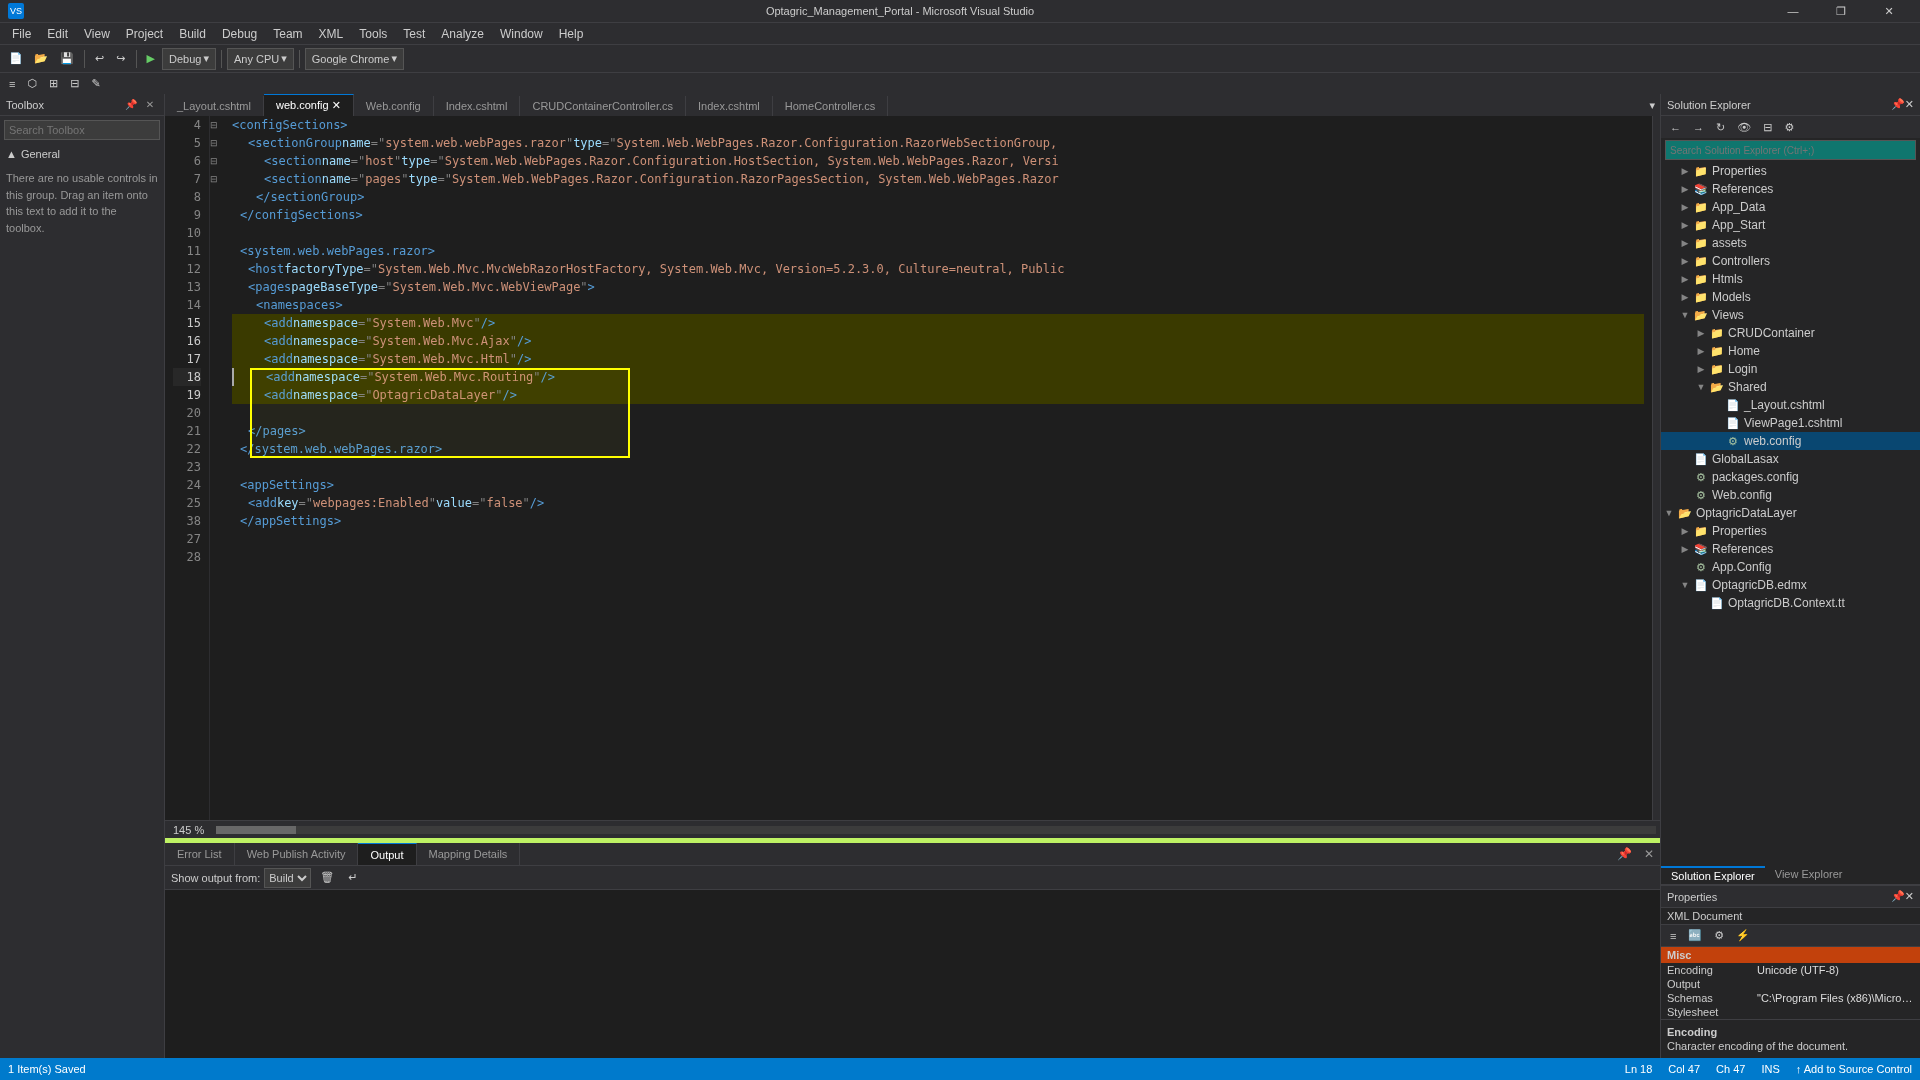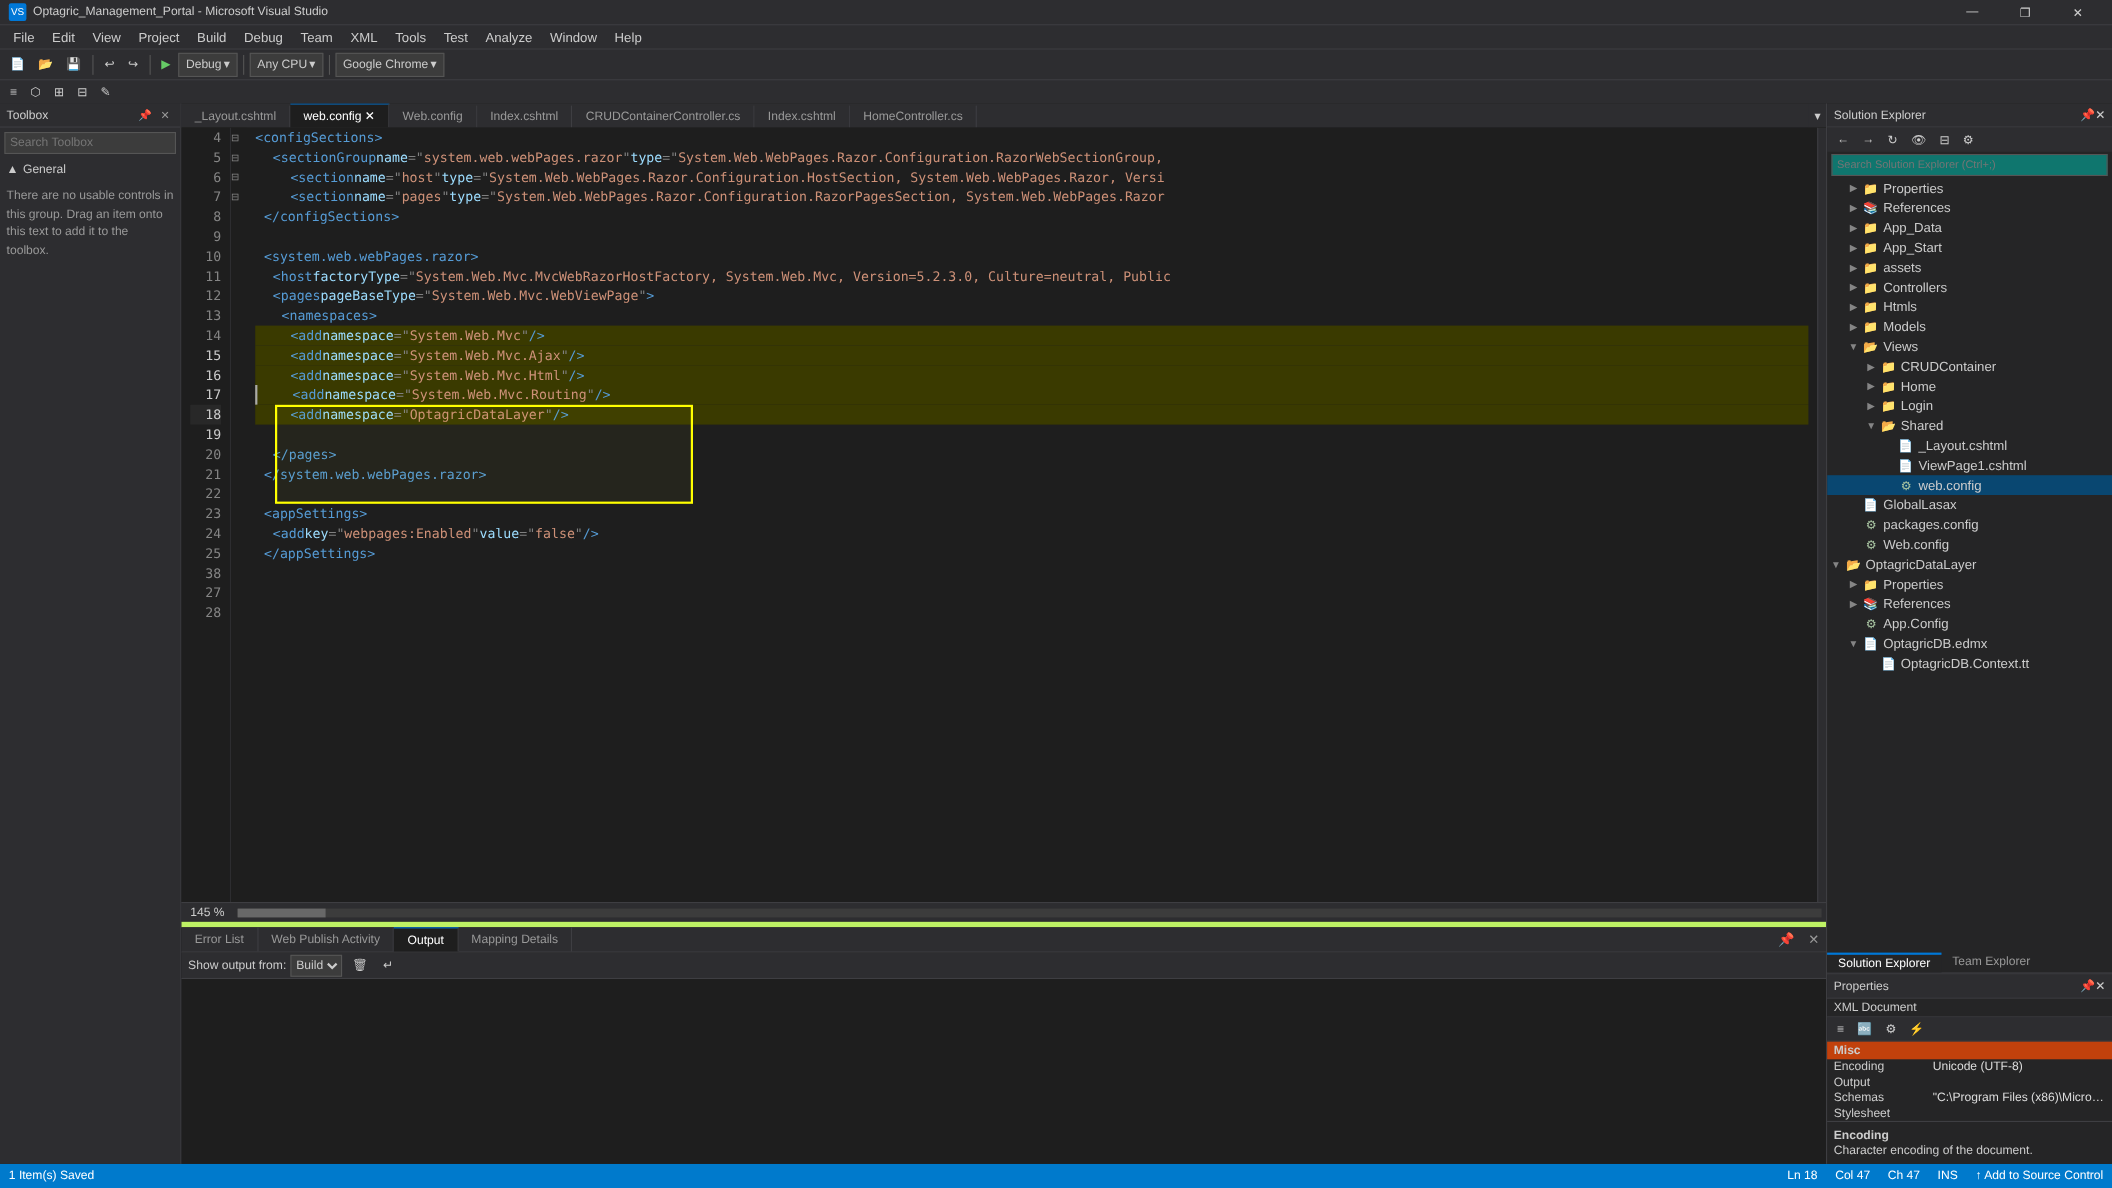--- a/index.html
+++ b/index.html
@@ -1,21 +1,21 @@
 <!DOCTYPE html>
 <html><head>
   <meta charset="utf-8">
   <style>
     * { margin: 0; padding: 0; box-sizing: border-box; }
     body { width: 1920px; height: 1080px; overflow: hidden; font-family: 'Segoe UI', sans-serif; font-size: 12px; background: #1e1e1e; color: #dcdcdc; }
 
     
     .title-bar { height: 22px; background: #2d2d30; display: flex; align-items: center; padding: 0 8px; color: #ccc; font-size: 11px; }
     .title-bar .app-icon { width: 16px; height: 16px; margin-right: 6px; background: #0078d7; border-radius: 2px; display: flex; align-items: center; justify-content: center; font-size: 9px; color: white; }
-    .title-bar .title { flex: 1; text-align: left; }
+    .title-bar .title { flex: 1; text-align: center; }
     .title-bar .win-controls { display: flex; gap: 2px; }
     .title-bar .win-btn { width: 46px; height: 22px; display: flex; align-items: center; justify-content: center; cursor: pointer; font-size: 11px; }
 
     
     .menu-bar { height: 22px; background: #2d2d30; display: flex; align-items: center; padding: 0 4px; border-top: 1px solid #3e3e42; }
     .menu-item { padding: 2px 8px; cursor: pointer; color: #ccc; font-size: 12px; }
 
     
     .toolbar { height: 28px; background: #2d2d30; display: flex; align-items: center; padding: 0 4px; gap: 2px; border-top: 1px solid #3e3e42; }
     .toolbar-btn { height: 22px; padding: 0 4px; display: flex; align-items: center; justify-content: center; cursor: pointer; color: #ccc; font-size: 11px; border: 1px solid transparent; }
@@ -265,20 +265,21 @@
         <div> </div>
         <div> </div>
         <div> </div>
       </div>
 
       <div class="code-content" style="flex:1;overflow:hidden;">
         <div class="code-line"><span class="xml-tag">&lt;configSections&gt;</span></div>
         <div class="code-line" style="padding-left:16px;"><span class="xml-tag">&lt;sectionGroup</span> <span class="xml-attr">name</span><span class="xml-punct">="</span><span class="xml-attr-val">system.web.webPages.razor</span><span class="xml-punct">"</span> <span class="xml-attr">type</span><span class="xml-punct">="</span><span class="xml-attr-val">System.Web.WebPages.Razor.Configuration.RazorWebSectionGroup,</span></div>
         <div class="code-line" style="padding-left:32px;"><span class="xml-tag">&lt;section</span> <span class="xml-attr">name</span><span class="xml-punct">="</span><span class="xml-attr-val">host</span><span class="xml-punct">"</span> <span class="xml-attr">type</span><span class="xml-punct">="</span><span class="xml-attr-val">System.Web.WebPages.Razor.Configuration.HostSection, System.Web.WebPages.Razor, Versi</span></div>
         <div class="code-line" style="padding-left:32px;"><span class="xml-tag">&lt;section</span> <span class="xml-attr">name</span><span class="xml-punct">="</span><span class="xml-attr-val">pages</span><span class="xml-punct">"</span> <span class="xml-attr">type</span><span class="xml-punct">="</span><span class="xml-attr-val">System.Web.WebPages.Razor.Configuration.RazorPagesSection, System.Web.WebPages.Razor</span></div>
+        <div class="code-line" style="padding-left:24px;"><span class="xml-tag">&lt;/sectionGroup&gt;</span></div>
         <div class="code-line" style="padding-left:8px;"><span class="xml-tag">&lt;/configSections&gt;</span></div>
         <div class="code-line">&nbsp;</div>
         <div class="code-line" style="padding-left:8px;"><span class="xml-tag">&lt;system.web.webPages.razor&gt;</span></div>
         <div class="code-line" style="padding-left:16px;"><span class="xml-tag">&lt;host</span> <span class="xml-attr">factoryType</span><span class="xml-punct">="</span><span class="xml-attr-val">System.Web.Mvc.MvcWebRazorHostFactory, System.Web.Mvc, Version=5.2.3.0, Culture=neutral, Public</span></div>
         <div class="code-line" style="padding-left:16px;"><span class="xml-tag">&lt;pages</span> <span class="xml-attr">pageBaseType</span><span class="xml-punct">="</span><span class="xml-attr-val">System.Web.Mvc.WebViewPage</span><span class="xml-punct">"</span><span class="xml-tag">&gt;</span></div>
         <div class="code-line" style="padding-left:24px;"><span class="xml-tag">&lt;namespaces&gt;</span></div>
 
         <div class="code-line" style="padding-left:32px;background:#3a3a00;"><span class="xml-tag">&lt;add</span> <span class="xml-attr">namespace</span><span class="xml-punct">="</span><span class="xml-attr-val">System.Web.Mvc</span><span class="xml-punct">"</span> <span class="xml-tag">/&gt;</span></div>
         <div class="code-line" style="padding-left:32px;background:#3a3a00;"><span class="xml-tag">&lt;add</span> <span class="xml-attr">namespace</span><span class="xml-punct">="</span><span class="xml-attr-val">System.Web.Mvc.Ajax</span><span class="xml-punct">"</span> <span class="xml-tag">/&gt;</span></div>
         <div class="code-line" style="padding-left:32px;background:#3a3a00;"><span class="xml-tag">&lt;add</span> <span class="xml-attr">namespace</span><span class="xml-punct">="</span><span class="xml-attr-val">System.Web.Mvc.Html</span><span class="xml-punct">"</span> <span class="xml-tag">/&gt;</span></div>
@@ -498,21 +499,21 @@
       <div class="tree-item">
           <span class="tree-indent" style="width:32px;"></span>
           <span class="tree-expand"> </span>
           <span class="tree-icon" style="color:#519aba;">📄</span>
           <span>OptagricDB.Context.tt</span>
         </div>
     </div>
 
     <div class="solution-panel-tabs">
       <div class="sol-tab active">Solution Explorer</div>
-      <div class="sol-tab">Team Explorer</div>
+      <div class="sol-tab">View Explorer</div>
     </div>
 
     <div class="properties-panel">
       <div class="properties-header">
         <span style="flex:1;">Properties</span>
         <div class="panel-btn">📌</div>
         <div class="panel-btn">✕</div>
       </div>
       <div style="padding:2px 6px;font-size:11px;color:#ccc;background:#252526;border-bottom:1px solid #3e3e42;">XML Document</div>
       <div class="properties-toolbar">

